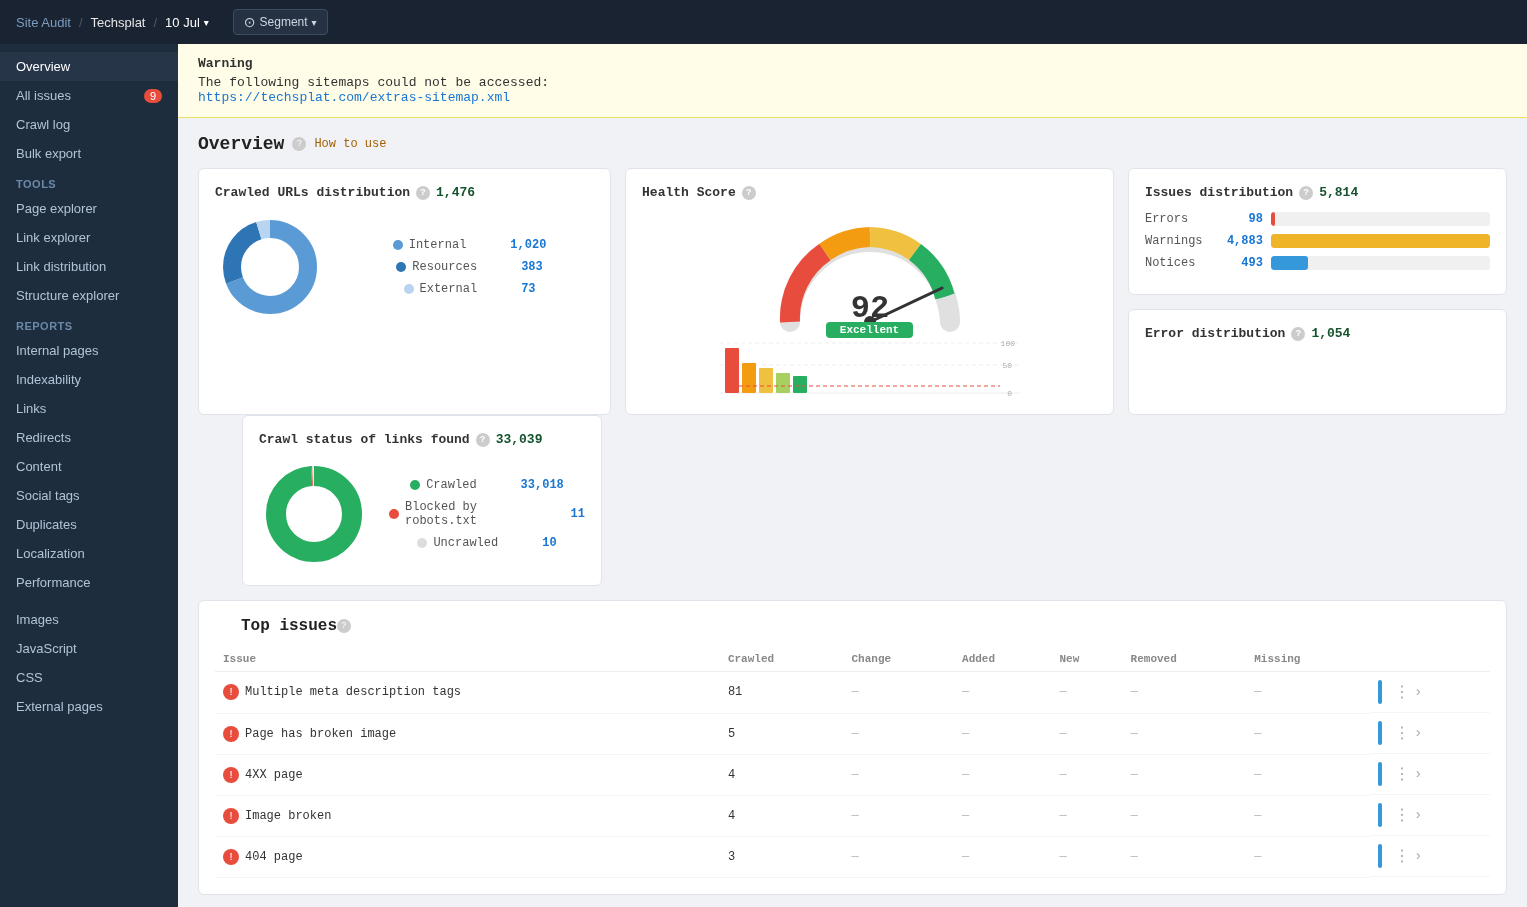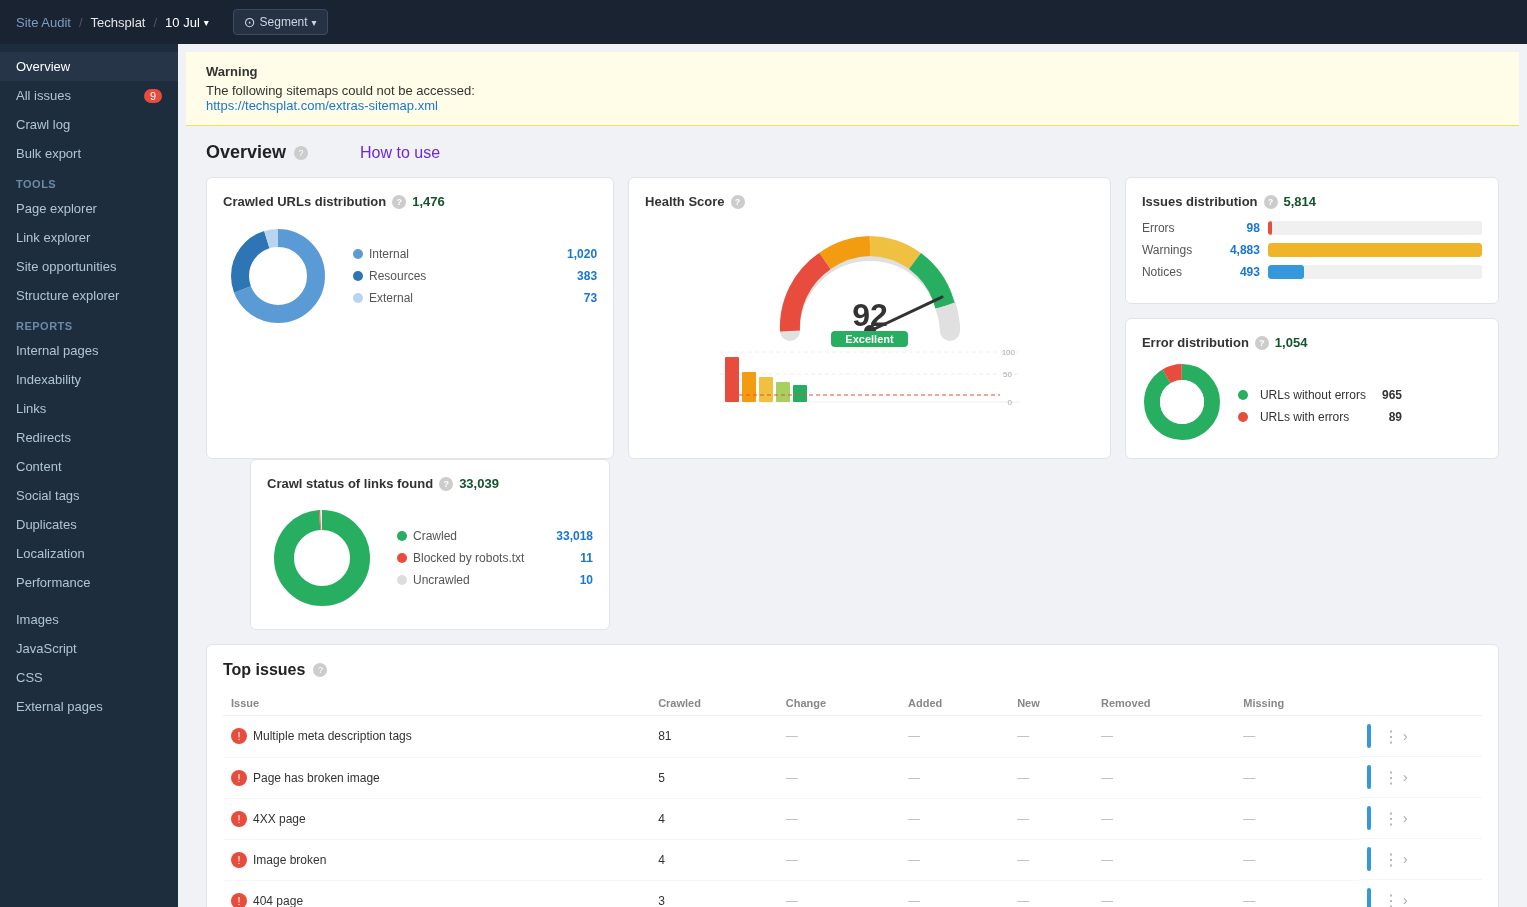--- a/index.html
+++ b/index.html
@@ -13,66 +13,66 @@
     .layout { display: flex; flex: 1; overflow: hidden; }
 
     
     .sidebar { width: 178px; background: #1e2d3d; color: #b0c4d8; overflow-y: auto; flex-shrink: 0; padding: 8px 0; }
     .sidebar-item { padding: 7px 16px; cursor: pointer; font-size: 13px; display: flex; align-items: center; justify-content: space-between; }
     .sidebar-item.active { background: #263548; color: #fff; }
     .sidebar-section { padding: 10px 16px 4px; font-size: 11px; font-weight: 700; color: #6a8aaa; text-transform: uppercase; letter-spacing: 0.5px; }
     .badge { background: #e74c3c; color: #fff; border-radius: 10px; font-size: 11px; padding: 1px 6px; }
 
     
-    .content { flex: 1; overflow-y: auto; padding: 8px; background: #f0f2f5; }
+    .content { flex: 1; overflow-y: auto; padding: 0; background: #f0f2f5; font-family: Liberation Mono, monospace; }
 
     
     .warning-banner { background: #fffde7; border-bottom: 1px solid #f0e060; padding: 12px 20px; }
     .warning-banner .warning-title { font-weight: 700; margin-bottom: 4px; }
     .warning-banner .warning-link { color: #1976d2; text-decoration: none; }
 
     
     .page-inner { padding: 16px 20px; }
 
     
     .page-title-row { display: flex; align-items: center; gap: 8px; margin-bottom: 14px; }
     .page-title { font-size: 18px; font-weight: 700; color: #222; }
-    .how-to-use { color: #6d28d9; font-size: 16px; display: flex; align-items: center; gap: 4px; cursor: pointer; margin-left: 44px; }
+    .how-to-use { color: #a16207; font-size: 12px; display: flex; align-items: center; gap: 4px; cursor: pointer; }
 
     
     .cards-row { display: flex; gap: 14px; margin-bottom: 0; }
     .card { background: #fff; border-radius: 6px; border: 1px solid #e0e4ea; padding: 16px; flex: 1; }
 
     
     .card-title { font-size: 13px; font-weight: 700; color: #333; display: flex; align-items: center; gap: 6px; margin-bottom: 12px; }
     .card-title-count { color: #14532d; font-weight: 700; }
     .donut-row { display: flex; align-items: center; gap: 20px; }
     .legend { display: flex; flex-direction: column; gap: 8px; flex: 1; }
-    .legend-item { display: flex; align-items: center; justify-content: space-between; font-size: 12px; gap: 44px; }
+    .legend-item { display: flex; align-items: center; justify-content: center; font-size: 12px; gap: 44px; }
     .legend-dot { width: 10px; height: 10px; border-radius: 50%; margin-right: 6px; flex-shrink: 0; }
     .legend-label { display: flex; align-items: center; color: #555; }
     .legend-value { color: #1976d2; font-weight: 600; }
 
     
     .donut-svg { width: 110px; height: 110px; flex-shrink: 0; }
 
     
     .health-card { flex: 1.2; }
     .gauge-container { display: flex; flex-direction: column; align-items: center; }
     .bar-row { display: flex; align-items: center; gap: 8px; margin-bottom: 8px; font-size: 12px; }
     .bar-label { width: 70px; color: #555; }
     .bar-value { width: 40px; color: #1976d2; font-weight: 600; text-align: right; }
     .bar-track { flex: 1; height: 14px; background: #f0f0f0; border-radius: 3px; overflow: hidden; }
     .bar-fill { height: 100%; border-radius: 3px; }
     .error-legend { display: flex; flex-direction: column; gap: 8px; margin-top: 8px; }
     .error-legend-item { display: flex; align-items: center; justify-content: space-between; font-size: 12px; }
 
     
     .top-issues-card { background: #fff; border-radius: 6px; border: 1px solid #e0e4ea; padding: 16px; }
-    .top-issues-header { display: flex; align-items: center; gap: 8px; margin-bottom: 12px; }
+    .top-issues-header { display: flex; align-items: center; margin-bottom: 12px; margin-left: 26px; }
     .top-issues-title { font-size: 16px; font-weight: 700; color: #222; }
     .issues-table { width: 100%; border-collapse: collapse; }
     .issues-table th { font-size: 11px; color: #888; font-weight: 600; text-align: left; padding: 6px 8px; border-bottom: 1px solid #eee; }
     .issues-table td { padding: 8px 8px; border-bottom: 1px solid #f5f5f5; font-size: 12px; vertical-align: middle; }
     .issue-icon { width: 16px; height: 16px; border-radius: 50%; display: inline-flex; align-items: center; justify-content: center; font-size: 11px; color: #fff; margin-right: 6px; flex-shrink: 0; }
     .issue-icon-error { background: #e74c3c; }
     .dash { color: #bbb; }
     .bar-mini { width: 4px; height: 24px; background: #3498db; display: inline-block; border-radius: 2px; margin-right: 8px; vertical-align: middle; }
     .kebab { color: #aaa; cursor: pointer; font-size: 16px; padding: 2px 4px; }
     .chevron { color: #aaa; cursor: pointer; font-size: 14px; }
@@ -115,21 +115,21 @@
     </div>
 
     <div class="sidebar-section">Tools</div>
     <div class="sidebar-item">
         <span>Page explorer</span>
       </div>
     <div class="sidebar-item">
         <span>Link explorer</span>
       </div>
     <div class="sidebar-item">
-        <span>Site opportunities</span>
+        <span>Link distribution</span>
       </div>
     <div class="sidebar-item">
         <span>Structure explorer</span>
       </div>
 
     <div class="sidebar-section">Reports</div>
     <div class="sidebar-item">
         <span>Internal pages</span>
       </div>
     <div class="sidebar-item">
@@ -302,38 +302,20 @@
                   </div>
               </div>
             </div>
           </div>
 
           <div class="card">
             <div class="card-title">
               <span>Error distribution</span>
               <span class="info-icon">?</span>
               <span class="card-title-count">1,054</span>
-            </div>
-            <div style="display:flex;align-items:center;gap:16px;">
-              <svg viewBox="0 0 80 80" width="80" height="80">
-
-                <circle cx="40" cy="40" r="30" fill="none" stroke="#27ae60" stroke-width="16" stroke-dasharray="172 188" stroke-dashoffset="0" transform="rotate(-90 40 40)"></circle>
-                <circle cx="40" cy="40" r="30" fill="none" stroke="#e74c3c" stroke-width="16" stroke-dasharray="16 188" stroke-dashoffset="-172" transform="rotate(-90 40 40)"></circle>
-                <circle cx="40" cy="40" r="22" fill="white"></circle>
-              </svg>
-              <div class="error-legend">
-                <div class="error-legend-item">
-                  <span style="display:flex;align-items:center;gap:6px;"><span class="legend-dot" style="background:#27ae60;"></span>URLs without errors</span>
-                  <span style="font-weight:600;margin-left:16px;">965</span>
-                </div>
-                <div class="error-legend-item">
-                  <span style="display:flex;align-items:center;gap:6px;"><span class="legend-dot" style="background:#e74c3c;"></span>URLs with errors</span>
-                  <span style="font-weight:600;margin-left:16px;">89</span>
-                </div>
-              </div>
             </div>
           </div>
         </div>
       </div>
 
       <div style="display:flex;gap:14px;margin-bottom:14px;">
         <div class="card" style="flex:0 0 360px;margin-left:44px;">
           <div class="card-title">
             <span>Crawl status of links found</span>
             <span class="info-icon">?</span>

